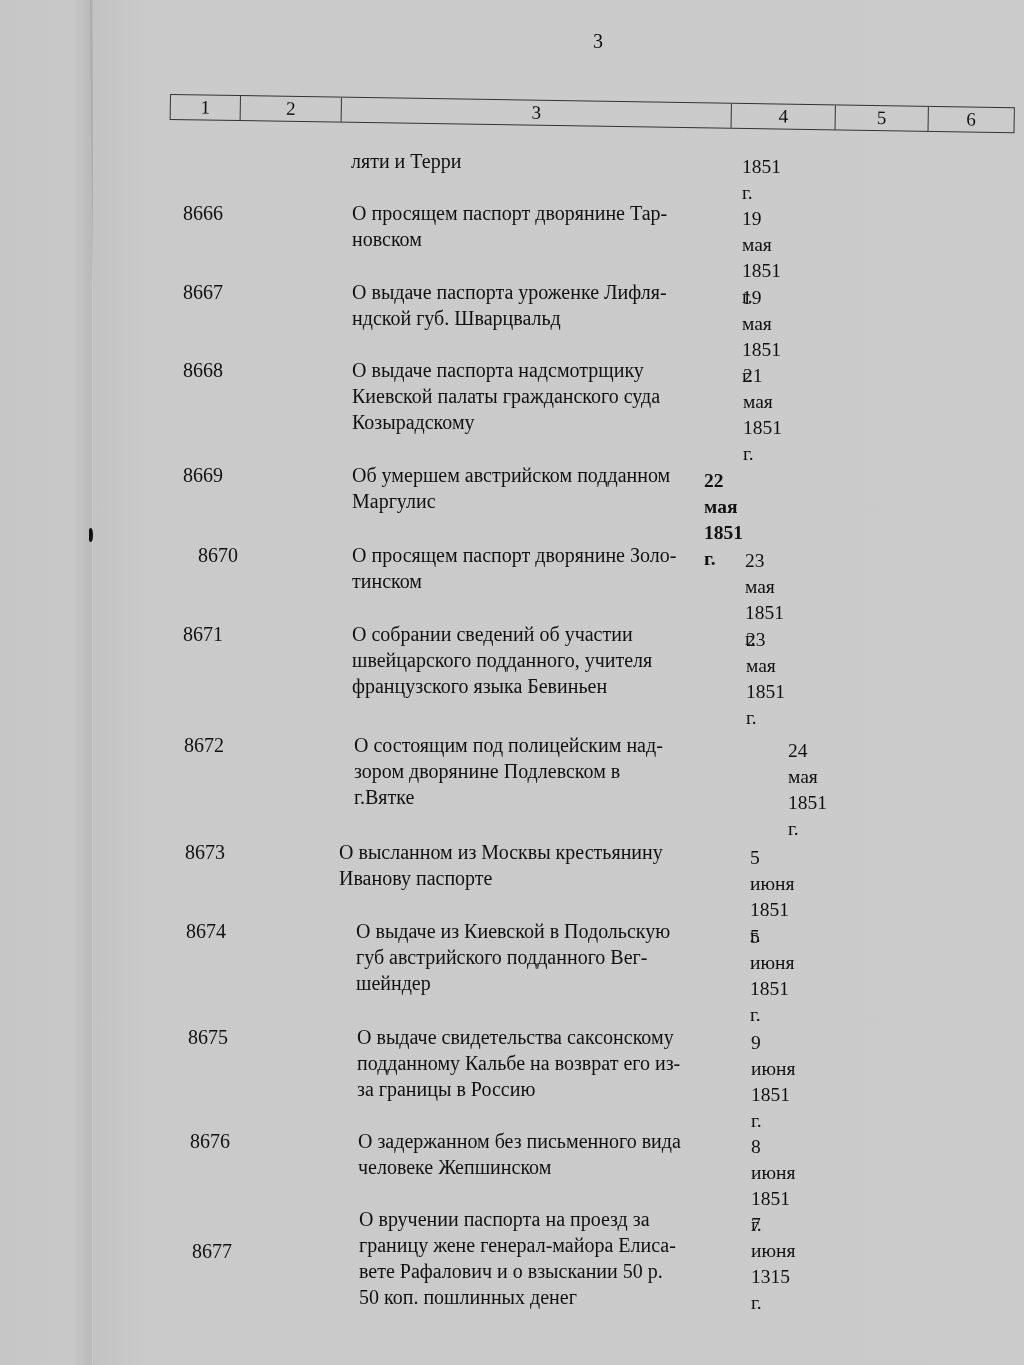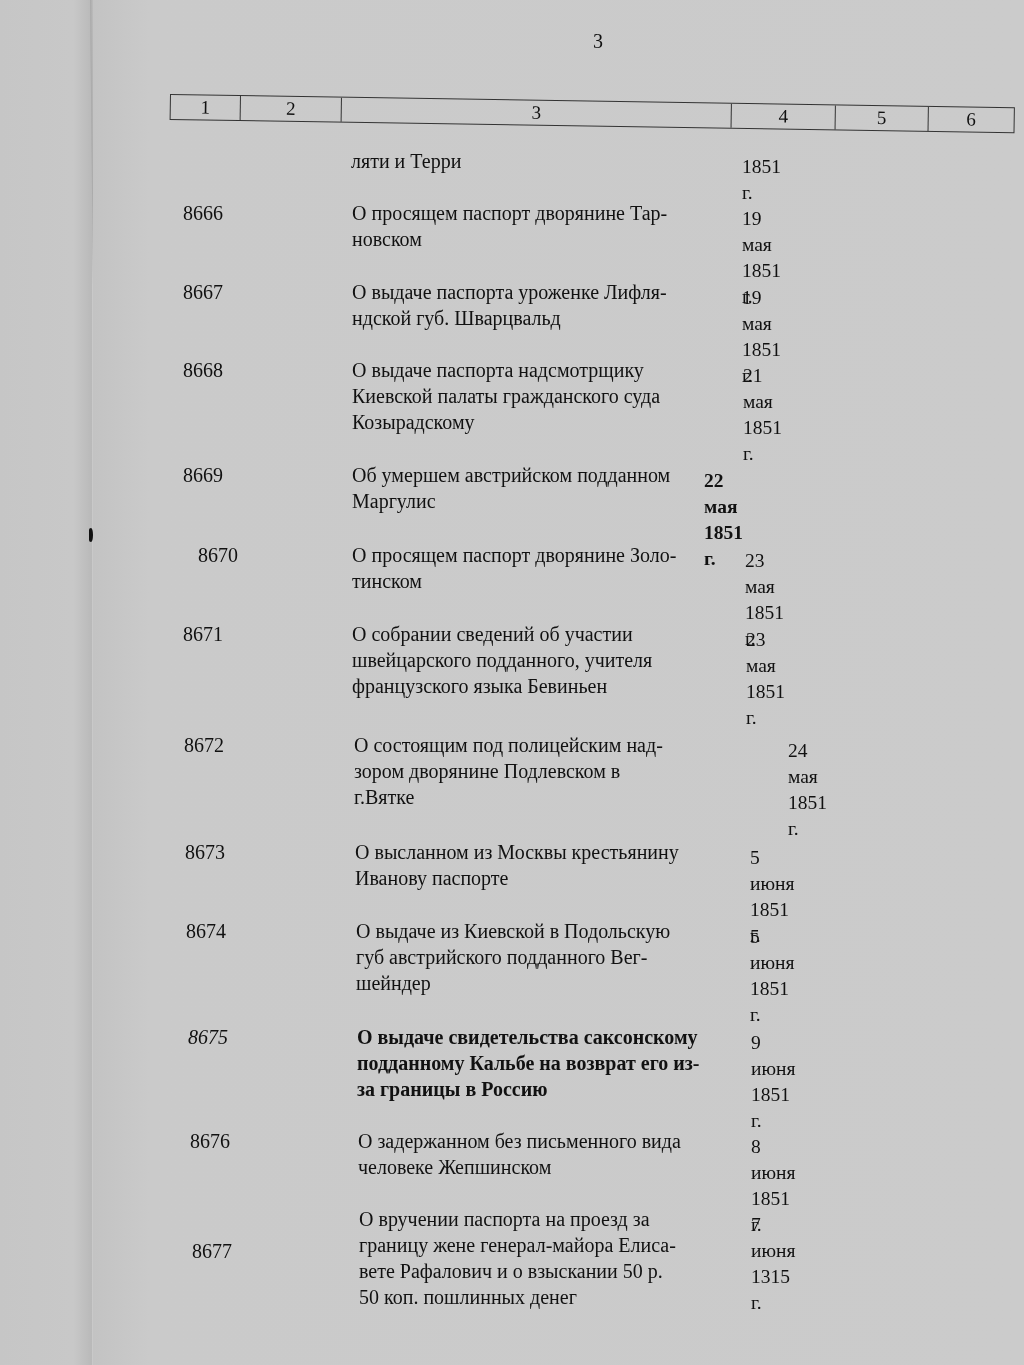--- a/index.html
+++ b/index.html
@@ -169,38 +169,38 @@
   <span class="num" style="left:184px;">8672</span>
   <span class="desc" style="left:354px;">О состоящим под полицейским над-
 зором дворянине Подлевском в
 г.Вятке</span>
   <span class="date" style="left:748px;margin-left:40px;">24 мая
 1851 г.</span>
 </div>
 
 <div class="row" style="left:0; top:839px;">
   <span class="num" style="left:185px;">8673</span>
-  <span class="desc" style="left:355px;">О высланном из Москвы крестьянину
+  <span class="desc" style="left:339px;">О высланном из Москвы крестьянину
 Иванову паспорте</span>
   <span class="date" style="left:750px;">5 июня
 1851 г.</span>
 </div>
 
 <div class="row" style="left:0; top:918px;">
   <span class="num" style="left:186px;">8674</span>
   <span class="desc" style="left:356px;">О выдаче из Киевской в Подольскую
 губ австрийского подданного Вег-
 шейндер</span>
   <span class="date" style="left:750px;">5 июня
 1851 г.</span>
 </div>
 
 <div class="row" style="left:0; top:1024px;">
-  <span class="num" style="left:188px;font-style:italic;">8675</span>
-  <span class="desc" style="left:357px;font-weight:bold;">О выдаче свидетельства саксонскому
+  <span class="num" style="left:188px;">8675</span>
+  <span class="desc" style="left:357px;">О выдаче свидетельства саксонскому
 подданному Кальбе на возврат его из-
 за границы в Россию</span>
   <span class="date" style="left:751px;">9 июня
 1851 г.</span>
 </div>
 
 <div class="row" style="left:0; top:1128px;">
   <span class="num" style="left:190px;">8676</span>
   <span class="desc" style="left:358px;">О задержанном без письменного вида
 человеке Жепшинском</span>

